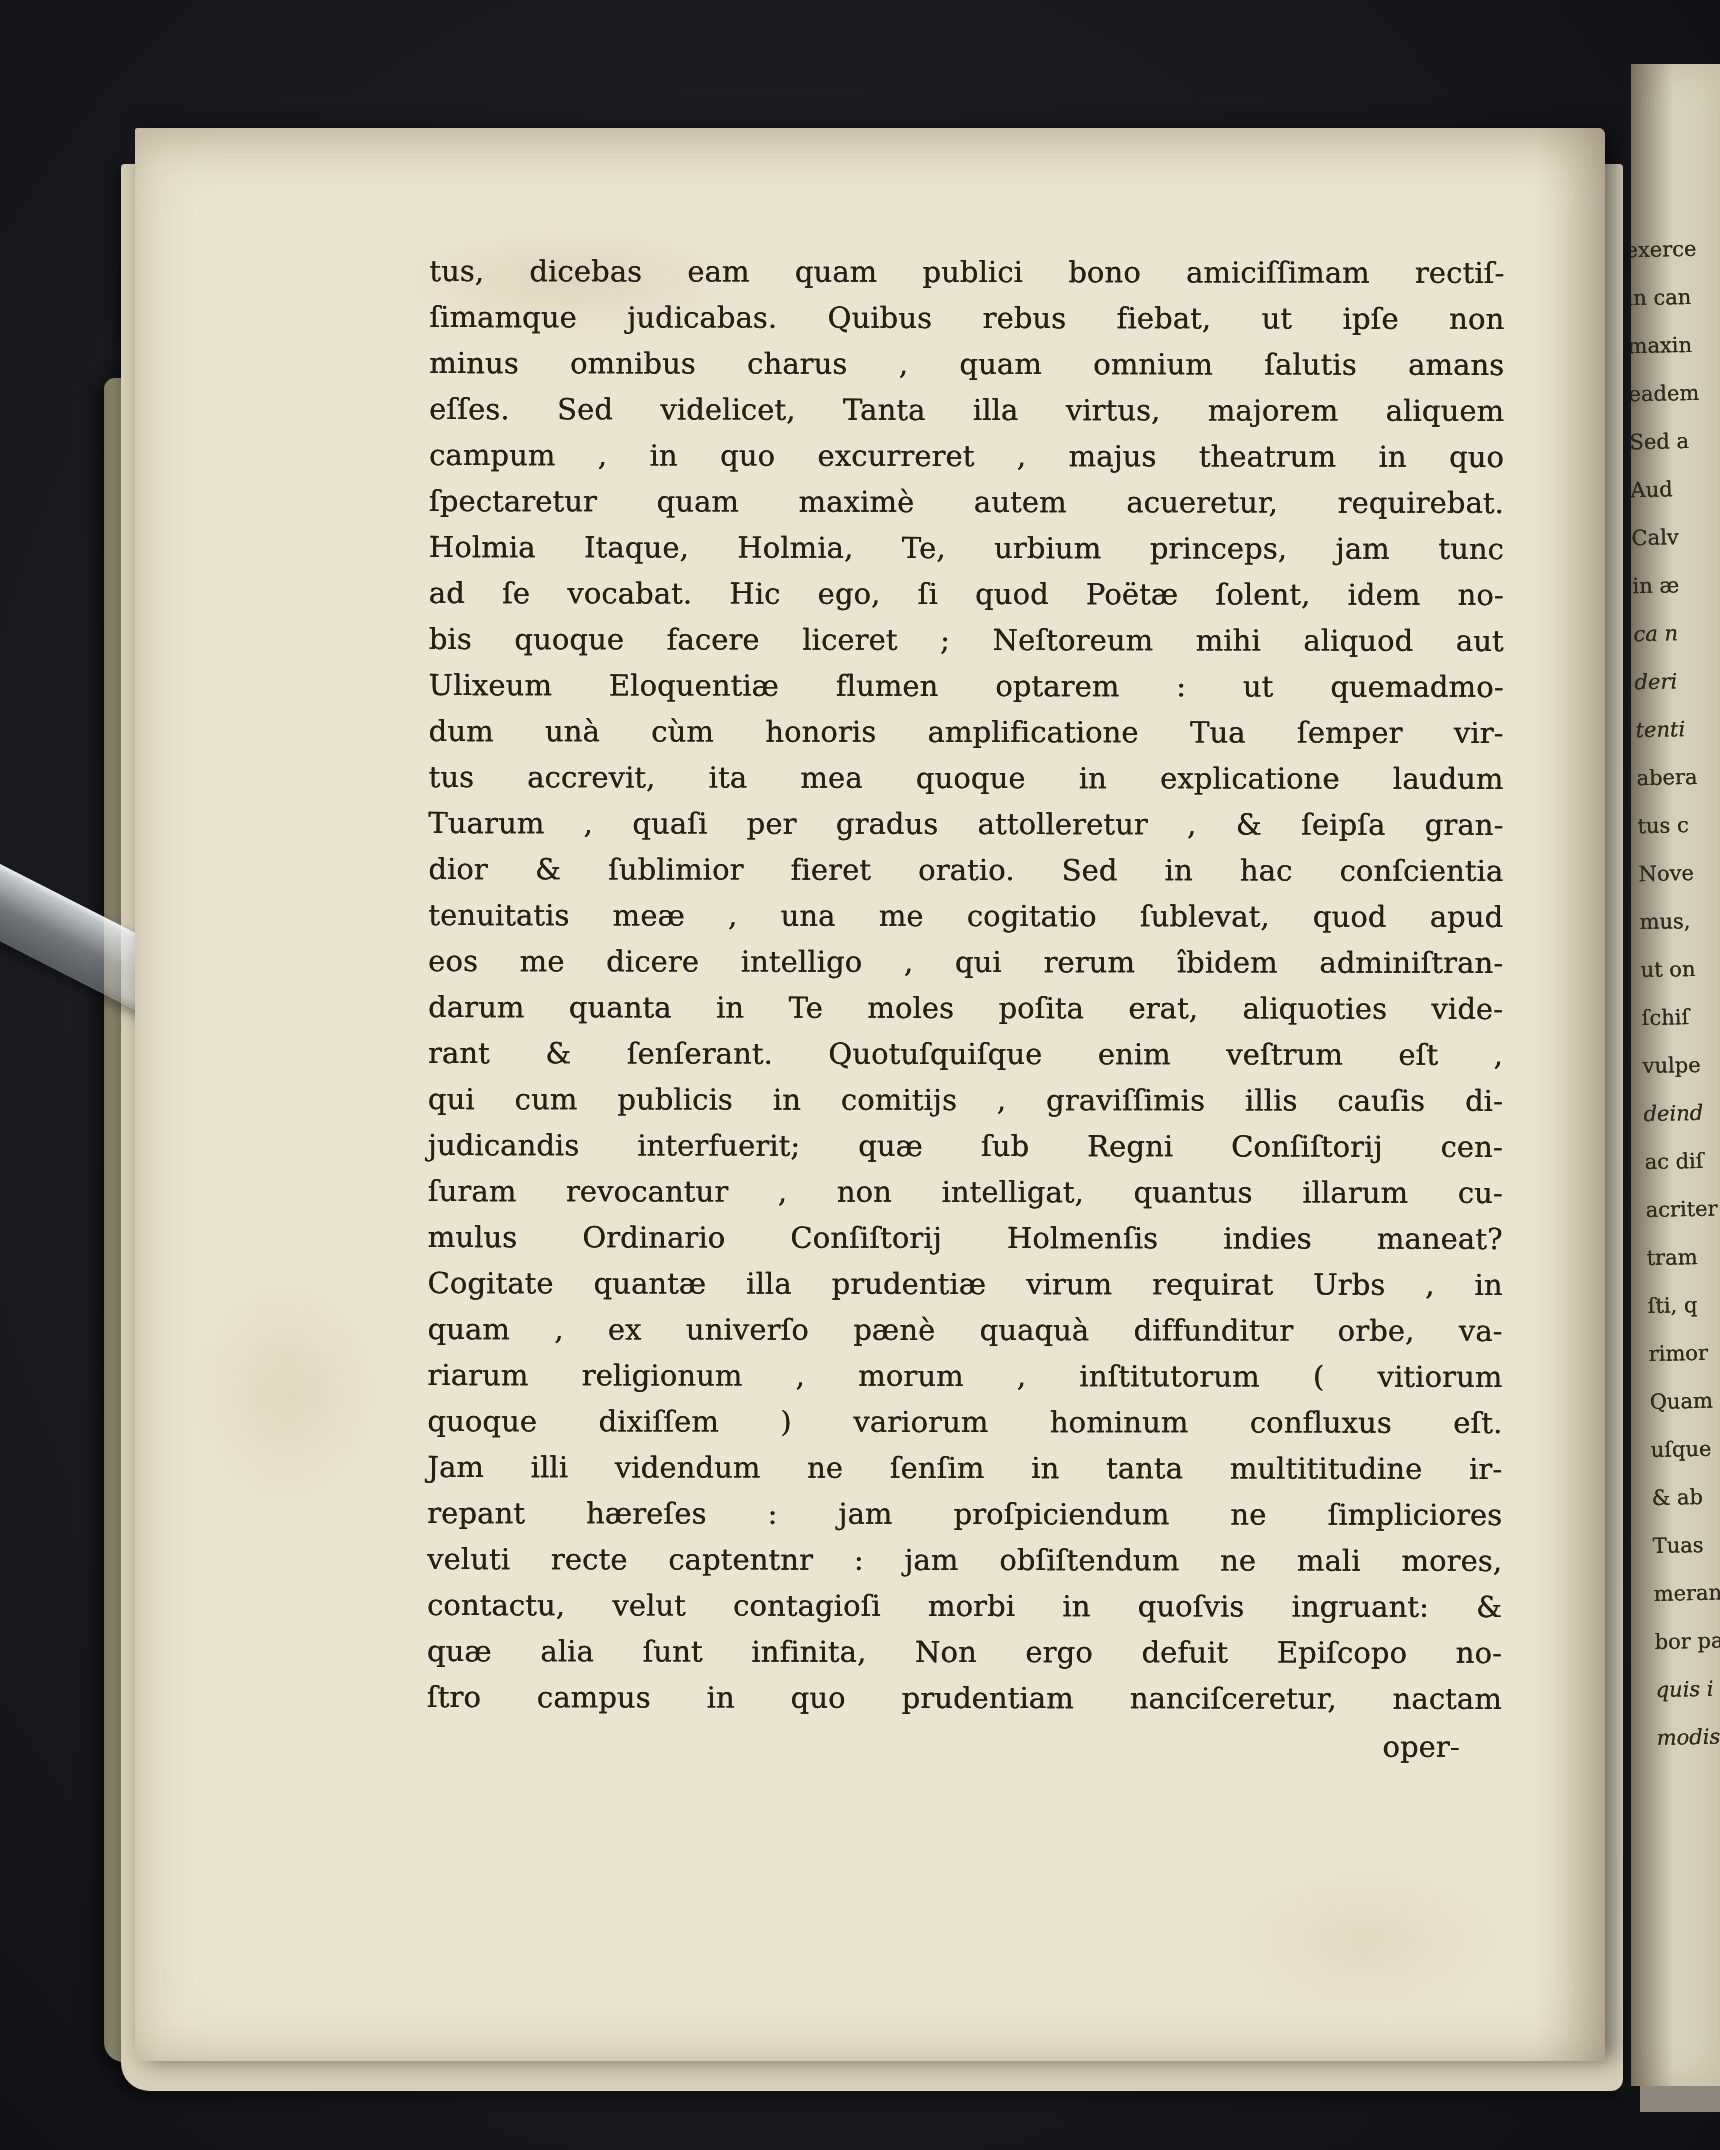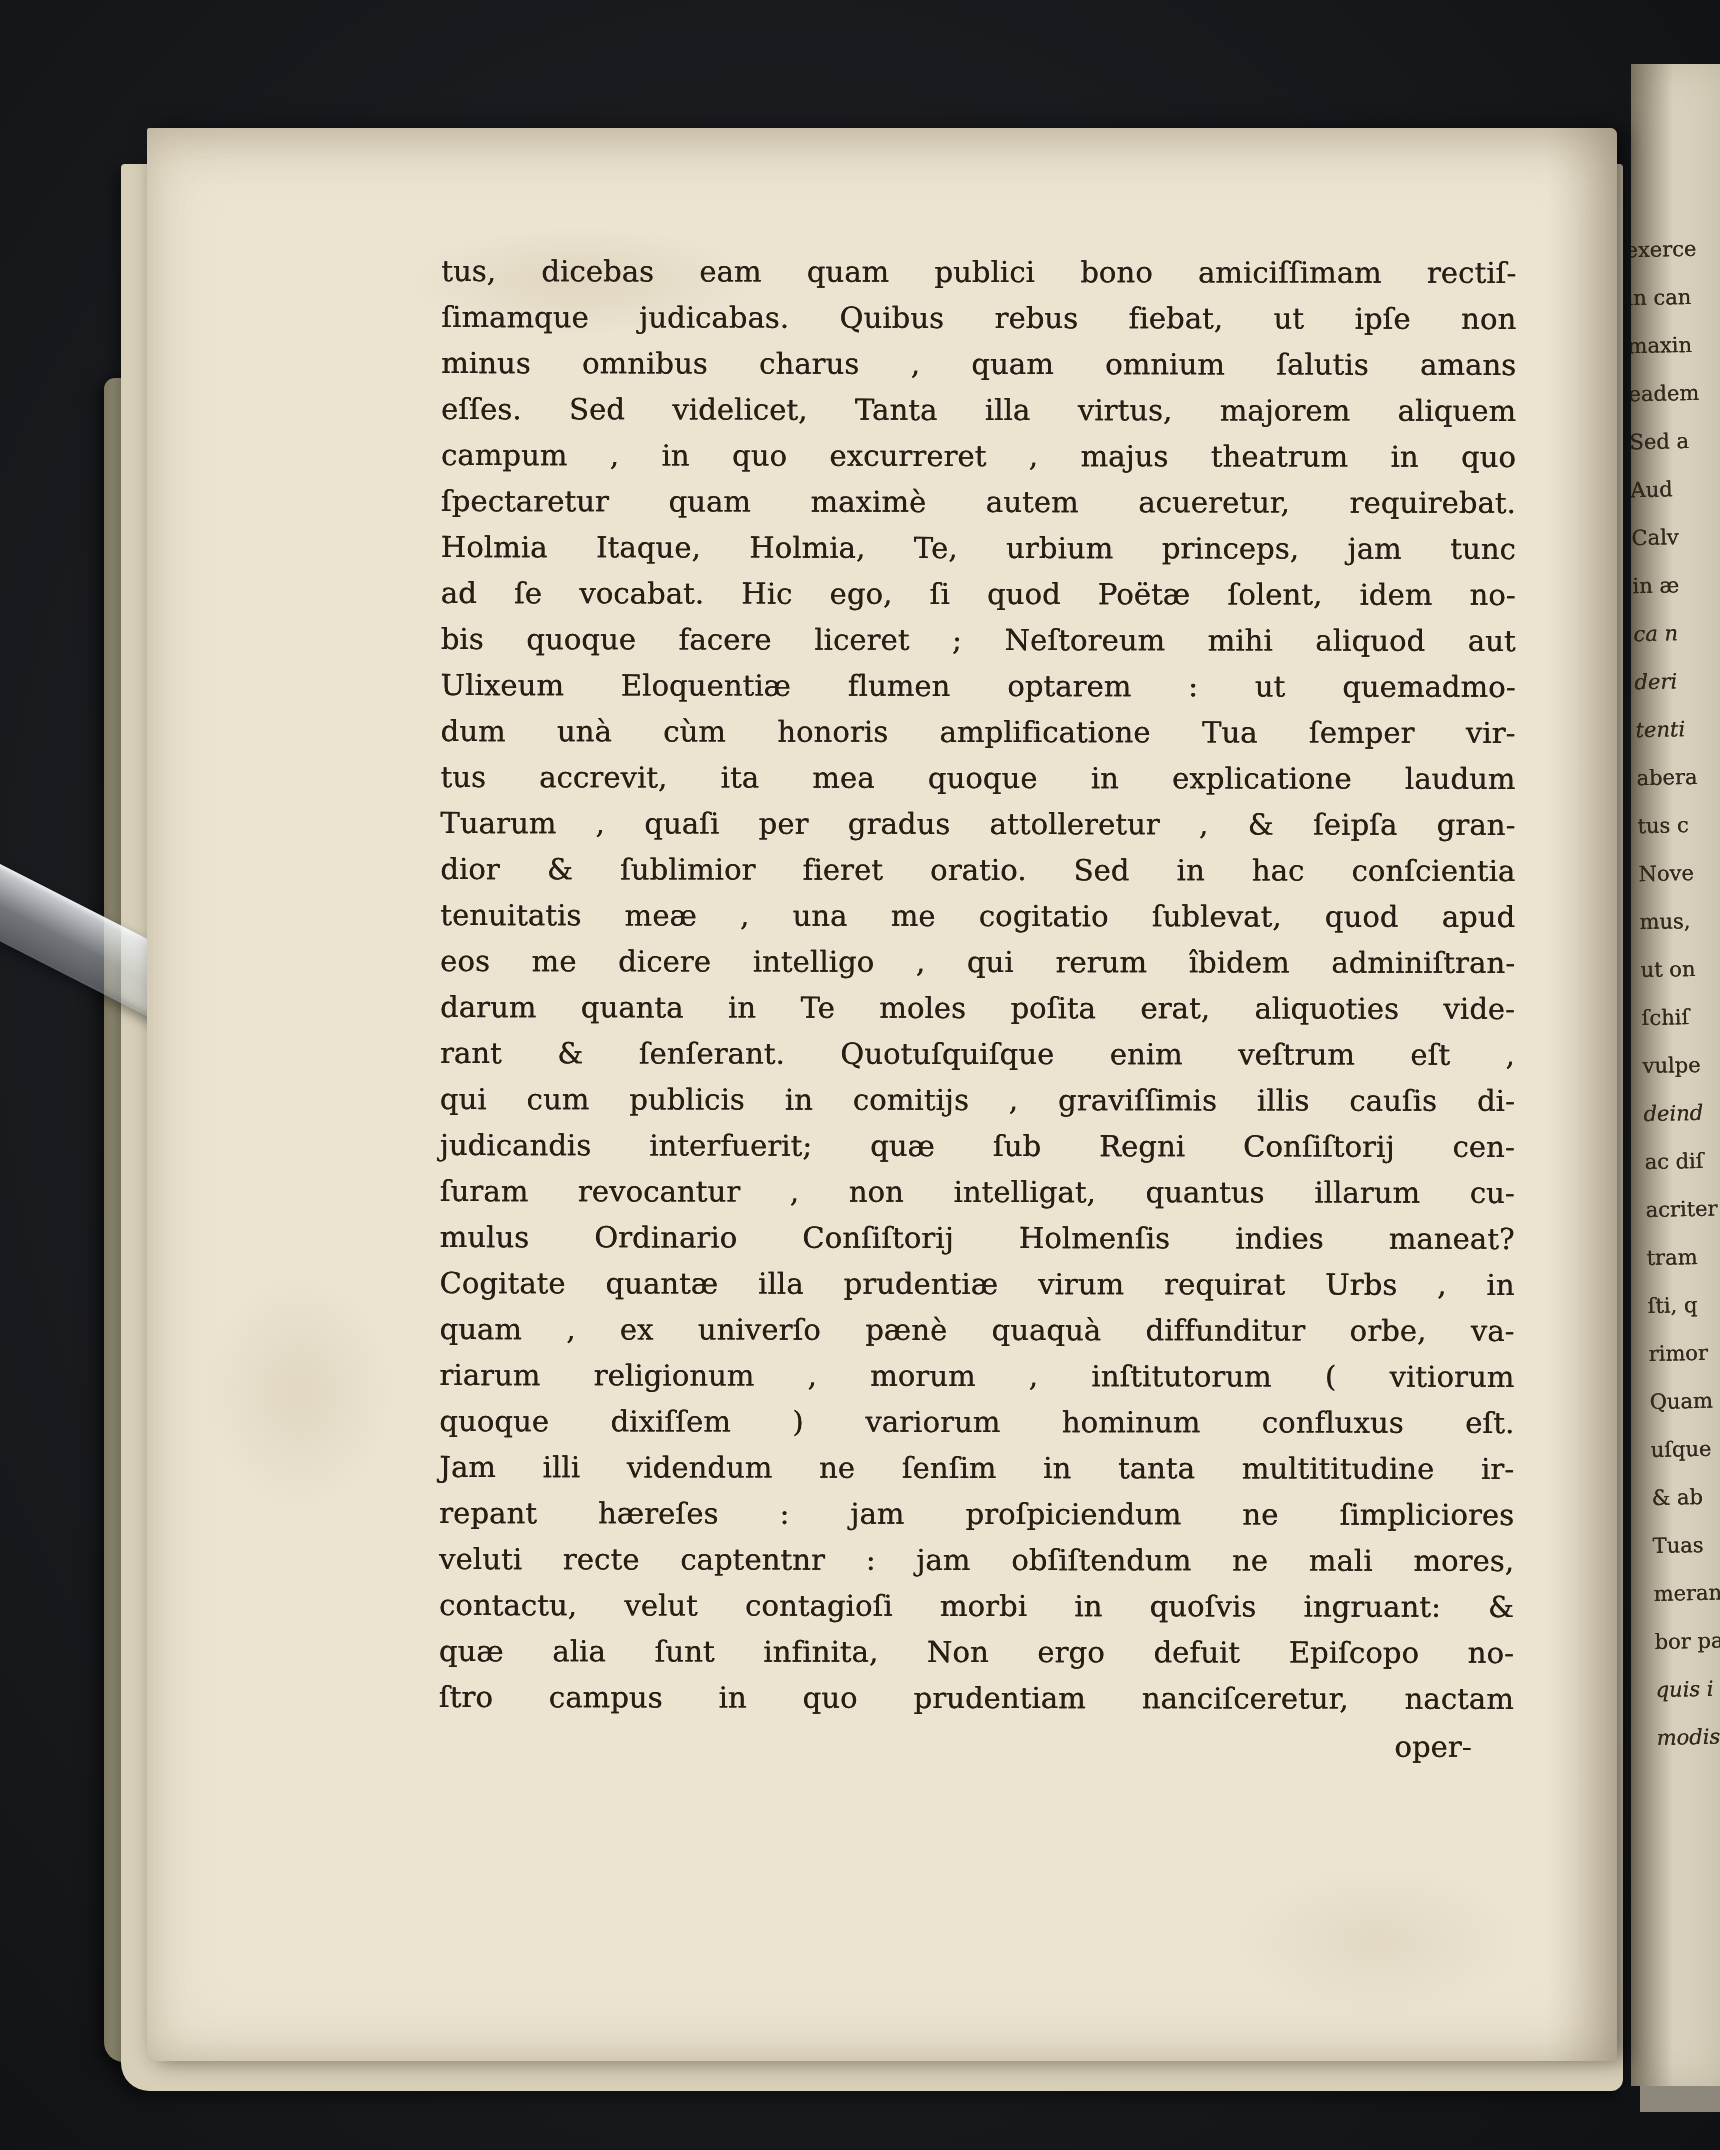--- a/index.html
+++ b/index.html
@@ -47,21 +47,21 @@
     transform-origin: left center;
     background: linear-gradient(to bottom, rgba(238,242,245,0.88), rgba(202,208,214,0.50) 55%, rgba(180,186,192,0.40));
     border-radius: 12px 35px 35px 12px;
     box-shadow: 0 4.6px 12px rgba(0,0,0,0.40), inset 0 2.8px 4.6px rgba(255,255,255,0.65), inset 0 -3.7px 6.5px rgba(90,95,100,0.35);
     z-index: 3;
   }
 
   
   .main-page {
     position: absolute;
-    left: 147px; top: 128px;
+    left: 135px; top: 128px;
     width: 1470px; height: 1933px;
     background: #ebe4d1;
     border-radius: 2.8px 6.5px 4.6px 10px;
     box-shadow:
       inset 0 0 74px rgba(130,110,75,0.20),
       inset 0 18.5px 42px rgba(100,88,62,0.14),
       inset -14px 0 37px rgba(100,88,62,0.16),
       8.3px 0 21px rgba(0,0,0,0.50);
     z-index: 4;
   }

